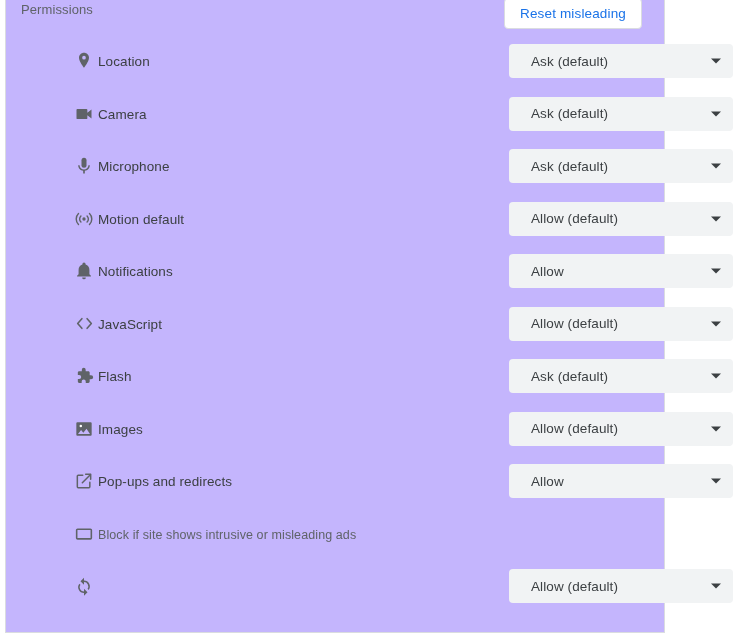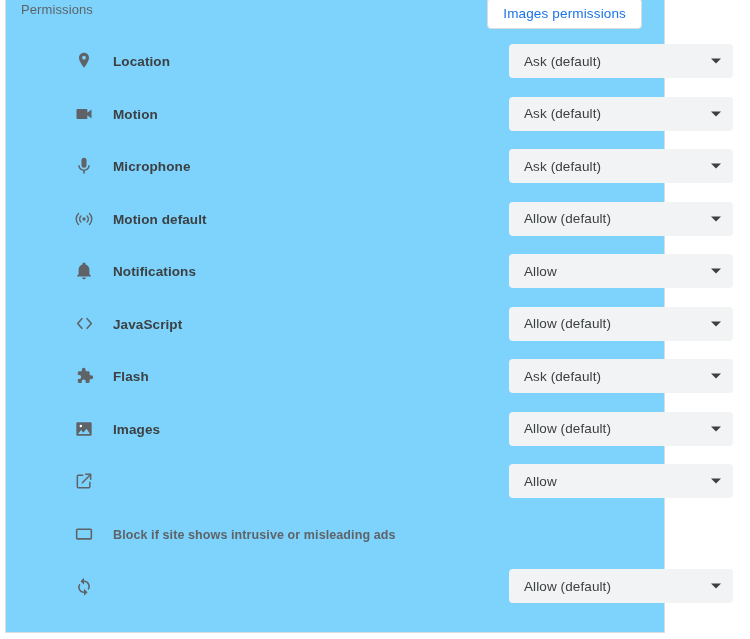--- a/index.html
+++ b/index.html
@@ -17,21 +17,21 @@
   }
 
   
   .panel {
     position: absolute;
     left: 5px;
     top: -1px;
     width: 660px;
     height: 634px;
     box-sizing: border-box;
-    background: #7dd3fc;
+    background: #c4b5fd;
     border-left: 1px solid #dadce0;
     border-right: 1px solid #dadce0;
     border-bottom: 1px solid #dadce0;
   }
 
   
   .section-header {
     position: absolute;
     left: 15px;
     top: 2px;
@@ -84,25 +84,24 @@
     height: 22px;
     display: flex;
     align-items: center;
     justify-content: center;
     color: #5f6368;
   }
   .row-icon svg { display: block; }
 
   .row-text {
     position: absolute;
-    left: 107px;
+    left: 92px;
     top: 50%;
     transform: translateY(-50%);
     max-width: 380px;
-    font-weight: bold;
   }
   .row-label {
     font-size: 13.5px;
     color: #3c4043;
     line-height: 19px;
     letter-spacing: 0.1px;
     white-space: nowrap;
   }
   .row-sub {
     font-size: 12.5px;
@@ -126,21 +125,21 @@
     border: none;
     border-radius: 4px;
     display: flex;
     align-items: center;
     cursor: pointer;
   }
   .select-value {
     font-size: 13.5px;
     color: #3c4043;
     letter-spacing: 0.1px;
-    padding-left: 15px;
+    padding-left: 22px;
     white-space: nowrap;
   }
   .select-arrow {
     position: absolute;
     right: 12px;
     top: 50%;
     transform: translateY(-50%);
     width: 0;
     height: 0;
     border-left: 5px solid transparent;
@@ -149,21 +148,21 @@
   }
 </style>
 </head>
 <body>
 
 <div class="panel">
 
   <div class="section-header">Permissions</div>
 
   <div class="reset-button">
-    <span>Images permissions</span>
+    <span>Reset misleading</span>
   </div>
 
   <div class="rows" id="rows-container">
       <div class="row">
         <div class="row-icon">
           <svg id="i-location-pin-icon" width="20" height="20" viewBox="0 0 24 24" fill="currentColor">
             <path d="M12 2C8.69 2 6 4.69 6 8c0 4.5 6 12 6 12s6-7.5 6-12c0-3.31-2.69-6-6-6zm0 8.2A2.2 2.2 0 1 1 12 5.8a2.2 2.2 0 0 1 0 4.4z"></path>
           </svg>
         </div>
         <div class="row-text">
@@ -174,21 +173,21 @@
           <span class="select-arrow"></span>
         </div>
       </div>
       <div class="row">
         <div class="row-icon">
           <svg id="i-video-camera-icon" width="20" height="20" viewBox="0 0 24 24" fill="currentColor">
             <path d="M16 10.5V7a1 1 0 0 0-1-1H4a1 1 0 0 0-1 1v10a1 1 0 0 0 1 1h11a1 1 0 0 0 1-1v-3.5l5 4v-11l-5 4z"></path>
           </svg>
         </div>
         <div class="row-text">
-          <div class="row-label">Motion</div>
+          <div class="row-label">Camera</div>
         </div>
         <div class="select">
           <span class="select-value">Ask (default)</span>
           <span class="select-arrow"></span>
         </div>
       </div>
       <div class="row">
         <div class="row-icon">
           <svg id="i-microphone-icon" width="20" height="20" viewBox="0 0 24 24" fill="currentColor">
             <path d="M12 14a3 3 0 0 0 3-3V5a3 3 0 0 0-6 0v6a3 3 0 0 0 3 3z"></path>
@@ -278,20 +277,23 @@
         </div>
       </div>
       <div class="row">
         <div class="row-icon">
           <svg id="i-open-in-new-icon" width="20" height="20" viewBox="0 0 24 24" fill="none" stroke="currentColor" stroke-width="1.8" stroke-linecap="round" stroke-linejoin="round">
             <path d="M19 13.5V19a1 1 0 0 1-1 1H5a1 1 0 0 1-1-1V6a1 1 0 0 1 1-1h5.5"></path>
             <path d="M14 4h6v6"></path>
             <path d="M10 14 19.6 4.4"></path>
           </svg>
         </div>
+        <div class="row-text">
+          <div class="row-label">Pop-ups and redirects</div>
+        </div>
         <div class="select">
           <span class="select-value">Allow</span>
           <span class="select-arrow"></span>
         </div>
       </div>
       <div class="row">
         <div class="row-icon">
           <svg id="i-ads-rectangle-icon" width="20" height="20" viewBox="0 0 24 24" fill="none" stroke="currentColor" stroke-width="1.9" stroke-linejoin="round">
             <rect x="3.2" y="6.2" width="17.6" height="11.6" rx="1.1"></rect>
           </svg>

